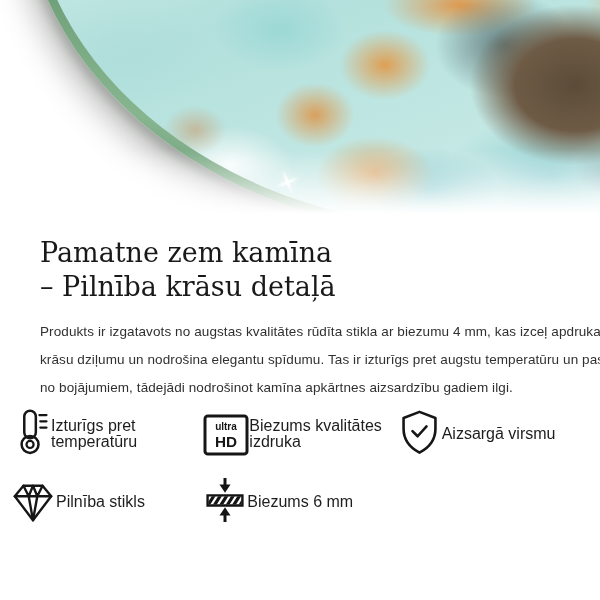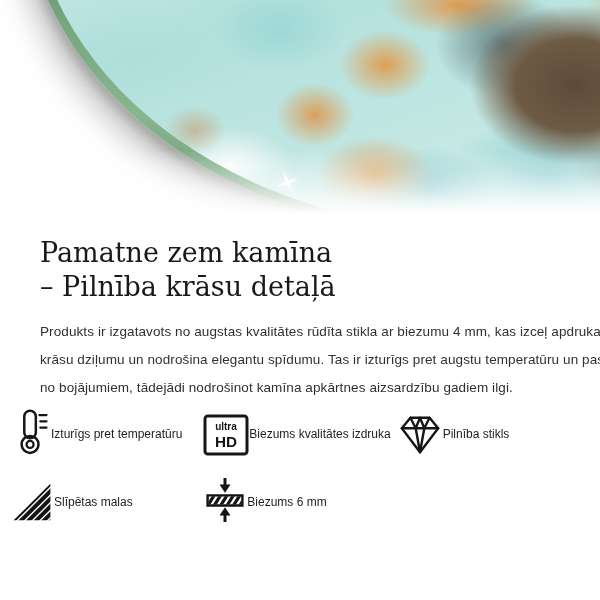--- a/index.html
+++ b/index.html
@@ -44,21 +44,21 @@
     background:linear-gradient(to bottom,rgba(255,255,255,0) 0%,#ffffff 80%);}
   
   .heading{margin:6px 8px 0 40px;font-family:"DejaVu Serif", serif;font-weight:400;
     font-size:27px;line-height:34px;color:#191919;}
   .paragraph{margin:14px 40px 0 40px;font-size:13.5px;line-height:28px;color:#303030;letter-spacing:0.1px;}
   .paragraph div{white-space:nowrap;}
   
   .features{display:grid;grid-template-columns:1fr 1fr 1fr;row-gap:16px;margin-top:2px;padding:0 10px;}
   .feature{display:flex;flex-direction:row;align-items:center;}
   .icon-box{height:52px;display:flex;align-items:flex-end;justify-content:center;}
-  .feature .label{margin-top:8px;font-size:12px;line-height:16px;color:#1d1d1d;}
+  .feature .label{margin-top:8px;font-size:16px;line-height:16px;color:#1d1d1d;}
   svg.ic{display:block;}
   .ic *{vector-effect:non-scaling-stroke;}
 </style>
 </head>
 <body>
 
 <div class="hero">
   <div class="glass-edge"></div>
   <div class="glass-face"></div>
   <div class="sparkle"></div>
@@ -96,53 +96,42 @@
     <div class="icon-box">
       <svg class="ic" viewBox="0 0 48 44" width="46" height="42" fill="none">
         <rect x="2" y="2" width="44" height="40" rx="3" stroke="#161616" stroke-width="3"></rect>
         <text x="24" y="17" text-anchor="middle" font-family="Liberation Sans, sans-serif" font-size="10.5" font-weight="600" fill="#161616" stroke="none">ultra</text>
         <text x="24" y="35" text-anchor="middle" font-family="Liberation Sans, sans-serif" font-size="16" font-weight="700" fill="#161616" stroke="none">HD</text>
       </svg>
     </div>
     <div class="label">Biezums kvalitātes izdruka</div>
   </div>
 
+  <div class="feature">
+    <div class="icon-box">
+      <svg class="ic" viewBox="0 0 48 50" width="45" height="47" fill="none" stroke="#161616" stroke-width="2.6" stroke-linecap="round" stroke-linejoin="round">
+        <path d="M24 3 L41 9.5 L41 21 C41 33.5 33.5 41.5 24 46.5 C14.5 41.5 7 33.5 7 21 L7 9.5 Z"></path>
+        <path d="M16.5 23.5 L22 29 L31.5 18.5"></path>
+      </svg>
+    </div>
+    <div class="label">Aizsargā virsmu</div>
+  </div>
 
   <div class="feature">
     <div class="icon-box">
       <svg class="ic" viewBox="0 0 48 46" width="46" height="44" fill="none" stroke="#161616" stroke-width="2.4" stroke-linecap="round" stroke-linejoin="round">
         <path d="M14 6 L34 6 L43 17 L24 42 L5 17 Z"></path>
         <line x1="5" y1="17" x2="43" y2="17"></line>
         <path d="M14 6 L19.5 17 L24 6 L28.5 17 L34 6"></path>
         <path d="M19.5 17 L24 42 L28.5 17"></path>
       </svg>
     </div>
     <div class="label">Pilnība stikls</div>
   </div>
 
-  <div class="feature">
-    <div class="icon-box">
-      <svg class="ic" viewBox="0 0 52 52" width="44" height="44" fill="none">
-        <defs>
-            <clipPath id="triclip">
-              <path d="M4 48 L48 4 L48 48 Z"></path>
-            </clipPath>
-          </defs>
-        <g clip-path="url(#triclip)" stroke="#141414" stroke-width="4">
-          <line x1="-8" y1="60" x2="60" y2="-8"></line>
-          <line x1="1" y1="60" x2="60" y2="1"></line>
-          <line x1="10" y1="60" x2="60" y2="10"></line>
-          <line x1="19" y1="60" x2="60" y2="19"></line>
-          <line x1="28" y1="60" x2="60" y2="28"></line>
-          <line x1="37" y1="60" x2="60" y2="37"></line>
-        </g>
-      </svg>
-    </div>
-    <div class="label">Slīpētas malas</div>
-  </div>
 
   <div class="feature">
     <div class="icon-box">
       <svg class="ic" viewBox="0 0 48 52" width="44" height="48" fill="none">
         <line x1="24" y1="2" x2="24" y2="10" stroke="#141414" stroke-width="3"></line>
         <polygon points="18,9 30,9 24,18" fill="#141414"></polygon>
         <defs>
             <clipPath id="barclip">
               <rect x="6" y="22" width="36" height="9"></rect>
             </clipPath>

